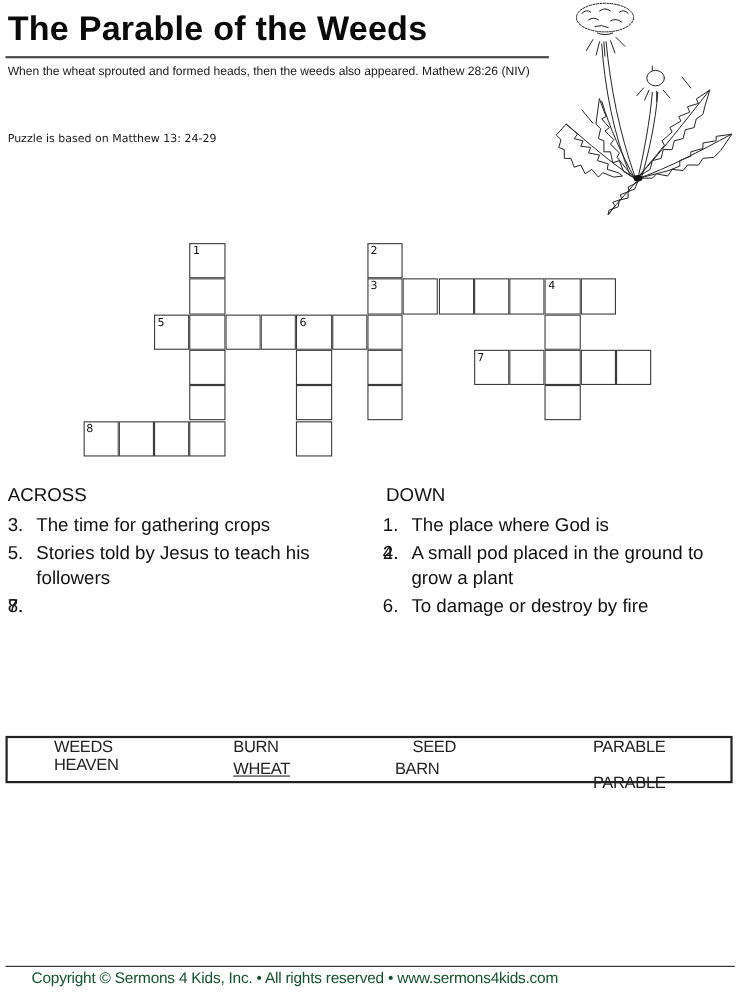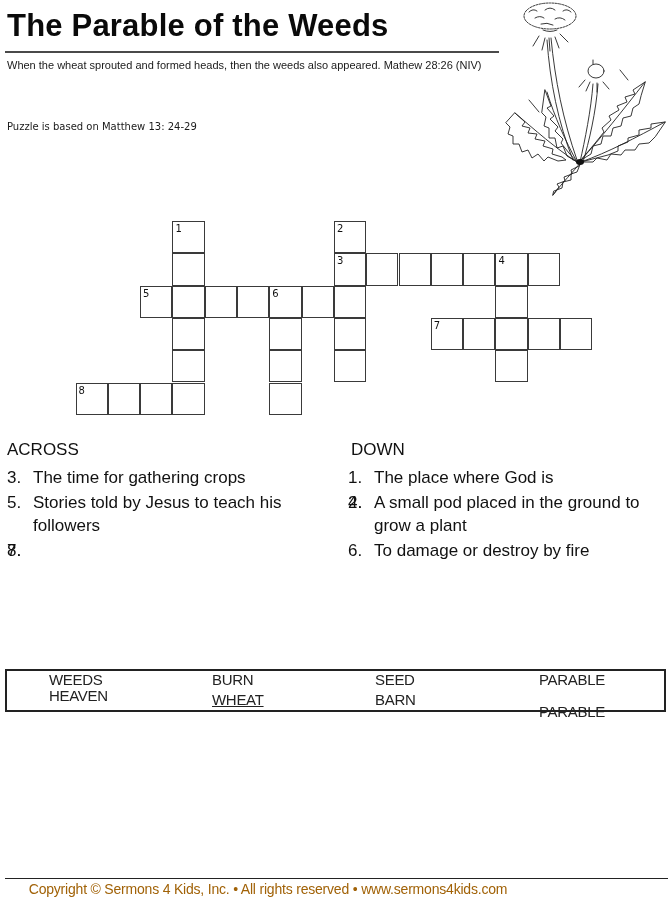--- a/index.html
+++ b/index.html
@@ -12,21 +12,21 @@
   .grid { position: absolute; left: 0; top: 0; }
   .cell { position: absolute; width: 32.3px; height: 32.3px; box-sizing: border-box; border: 1.6px solid #3a3a3a; background: #fff; }
   .cell .num { position: absolute; left: 2px; top: 1px; font-family: "DejaVu Sans", sans-serif; font-size: 10px; color: #111; }
   .clue-head { position: absolute; font-size: 17px; color: #111; text-align: right; }
   .clues { position: absolute; margin: 0; padding: 0; list-style: none; font-size: 17px; line-height: 23px; color: #111; }
   .clues li { position: relative; padding-left: 26px; margin-bottom: 2px; }
   .clues li .n { position: absolute; left: 0; top: 0; }
   .wordbank { position: absolute; left: 5px; top: 669px; width: 661px; height: 43px; box-sizing: border-box; border: 2px solid #222; }
   .wordbank .w { position: absolute; font-size: 15px; line-height: 17px; color: #222; letter-spacing: -0.3px; }
   .foot-rule { position: absolute; left: 5px; top: 878px; width: 663px; height: 1px; background: #222; }
-  .copyright { position: absolute; left: 0; width: 536px; top: 881px; text-align: center; font-size: 14px; color: #a16207; letter-spacing: -0.2px; }
+  .copyright { position: absolute; left: 0; width: 536px; top: 881px; text-align: center; font-size: 14px; color: #14532d; letter-spacing: -0.2px; }
 </style>
 </head>
 <body>
 
 <div class="title">The Parable of the Weeds</div>
 <div class="rule"></div>
 <div class="verse">When the wheat sprouted and formed heads, then the weeds also appeared. Mathew 28:26 (NIV)</div>
 <div class="basis">Puzzle is based on Matthew 13: 24-29</div>
 
 <svg class="illustration" viewBox="0 0 165 200" xmlns="http://www.w3.org/2000/svg">
@@ -129,18 +129,18 @@
     <li><span class="n">6.</span><span>To damage or destroy by fire</span></li>
   </ul>
 
 <div class="wordbank">
   <span class="w" style="left:42px; top:0px;">WEEDS</span>
   <span class="w" style="left:205px; top:0px;">BURN</span>
   <span class="w" style="left:368px; top:0px;">SEED</span>
   <span class="w" style="left:532px; top:0px;">PARABLE</span>
   <span class="w" style="left:42px; top:16px;">HEAVEN</span>
   <span class="w" style="left:205px; top:20px;text-decoration:underline;">WHEAT</span>
-  <span class="w" style="left:368px; top:20px;">BARN</span>
+  <span class="w" style="left:352px; top:20px;">BARN</span>
   <span class="w" style="left:532px; top:32px;">PARABLE</span>
 </div>
 
 <div class="foot-rule"></div>
 <div class="copyright">Copyright © Sermons 4 Kids, Inc. • All rights reserved • www.sermons4kids.com</div>
 
 </body></html>

